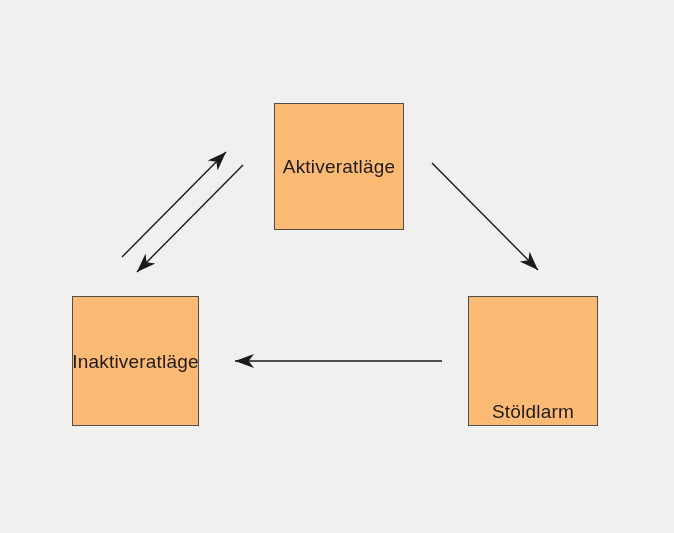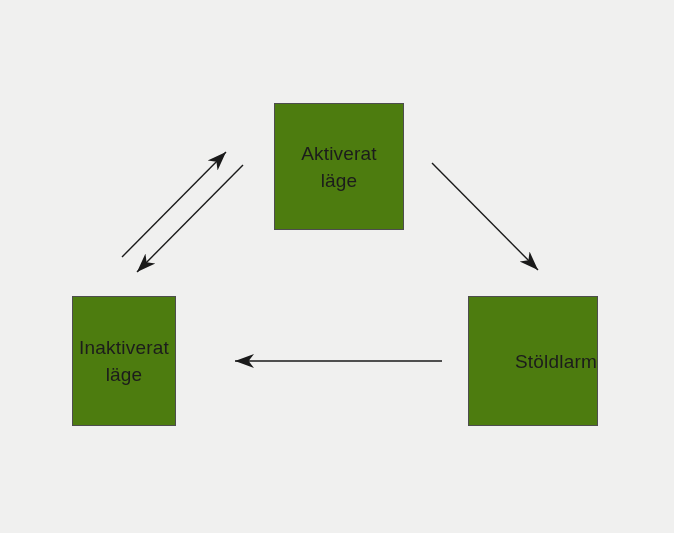--- a/index.html
+++ b/index.html
@@ -11,38 +11,37 @@
     width: 674px;
     height: 533px;
     background: #f0f0ef;
     overflow: hidden;
     font-family: "Liberation Sans", "DejaVu Sans", sans-serif;
   }
   .node {
     position: absolute;
     box-sizing: border-box;
     border: 1.4px solid #4d4d4d;
-    background: #4d7c0f;
+    background: #fdba74;
     display: flex;
-    flex-direction: column;
     align-items: center;
     justify-content: center;
     text-align: center;
     color: #1c1c1c;
     font-size: 19px;
     font-weight: 400;
     line-height: 27px;
     letter-spacing: 0.2px;
   }
   .node span {
     display: block;
     white-space: nowrap;
   }
   #node-aktiverat   { left: 274px; top: 103px; width: 130px; height: 127px; }
-  #node-inaktiverat { left:  72px; top: 296px; width: 104px; height: 130px; }
+  #node-inaktiverat { left:  72px; top: 296px; width: 127px; height: 130px; }
   #node-stoldlarm   { left: 468px; top: 296px; width: 130px; height: 130px; align-items: flex-end; }
   .edges-layer {
     position: absolute;
     left: 0;
     top: 0;
     width: 674px;
     height: 533px;
     pointer-events: none;
   }
 </style>

